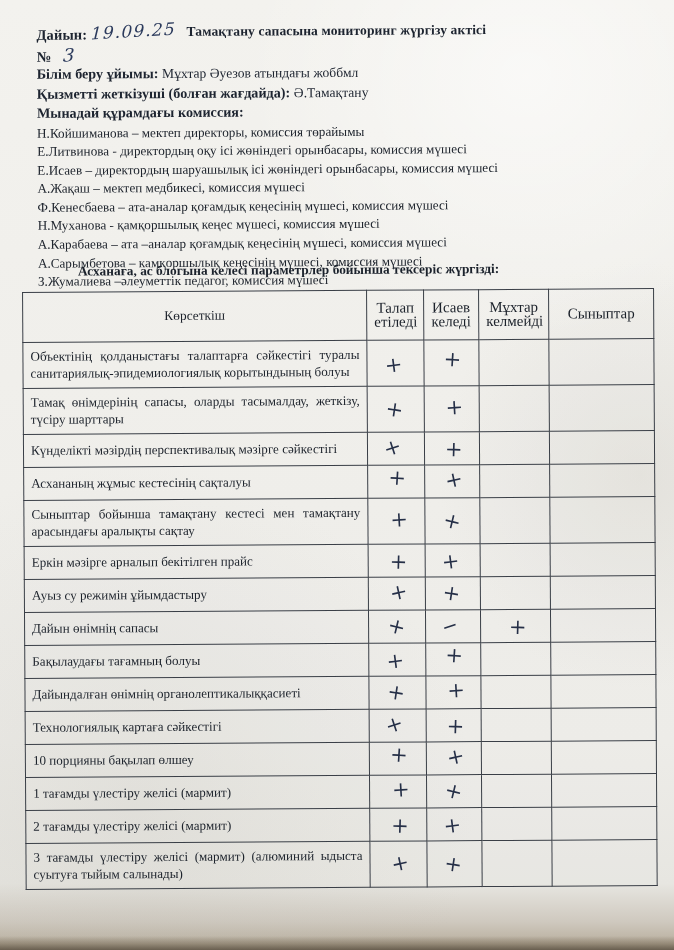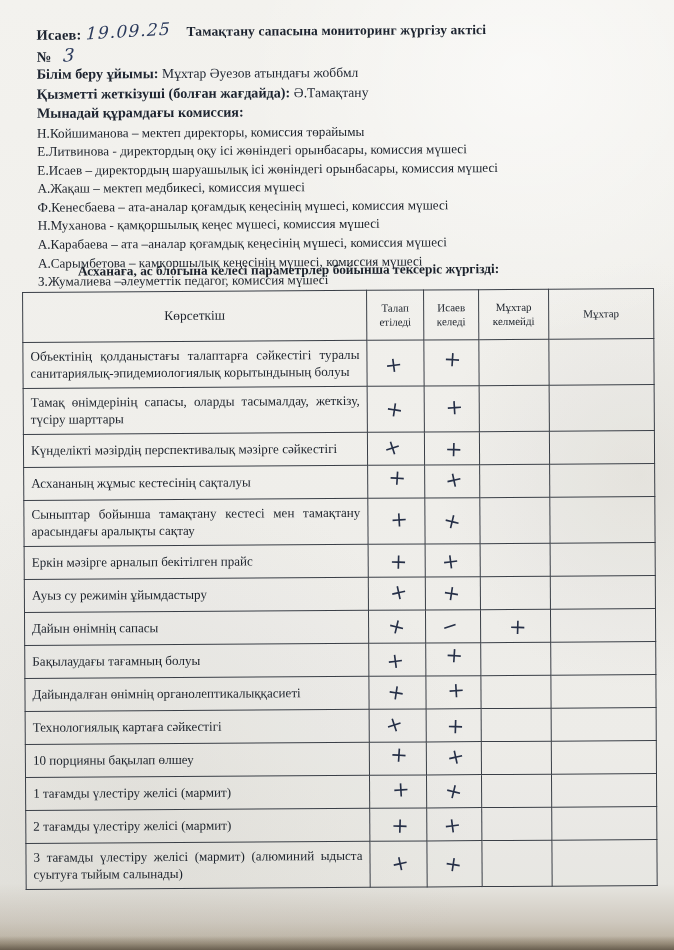--- a/index.html
+++ b/index.html
@@ -137,21 +137,21 @@
     background: rgba(255,255,255,0.04);
   }
   table.grid td, table.grid th {
     border: 1.3px solid #3a3f47;
     padding: 5px 7px 6px 7px;
     vertical-align: middle;
     font-weight: normal;
   }
   thead th {
     font-weight: bold;
-    font-size: 11px;
+    font-size: 15px;
     line-height: 14px;
     text-align: center;
     height: 38px;
     padding: 3px 2px;
   }
   th.c0 { font-size: 13.4px; }
   td.label {
     font-size: 13.1px;
     line-height: 17px;
     text-align: justify;
@@ -190,21 +190,21 @@
 </head>
 <body>
 
 <div id="paper"></div>
 
 <div id="content">
 
   <div class="hdr">
 
     <div class="line-date">
-      <span>Исаев:</span>
+      <span>Дайын:</span>
       <span class="hand">19.09.25</span>
       <span class="doc-title">Тамақтану сапасына мониторинг жүргізу актісі</span>
     </div>
 
     <div class="line-no">
       <span>№</span>
       <span class="hand">3</span>
     </div>
 
     <div class="kv">
@@ -241,21 +241,21 @@
         <col class="c2">
         <col class="c3">
         <col class="c4">
     </colgroup>
     <thead>
       <tr>
         <th class="c0">Көрсеткіш</th>
         <th>Талап етіледі</th>
         <th>Исаев келеді</th>
         <th>Мұхтар келмейді</th>
-        <th>Мұхтар</th>
+        <th>Сыныптар</th>
       </tr>
     </thead>
     <tbody id="tbody">
         <tr>
           <td class="label">Объектінің қолданыстағы талаптарға сәйкестігі туралы санитариялық-эпидемиологиялық корытындының болуы</td>
           <td class="mark"><span class="m j1">+</span></td>
           <td class="mark"><span class="m j2">+</span></td>
           <td class="mark"></td>
           <td class="mark"></td>
         </tr>

